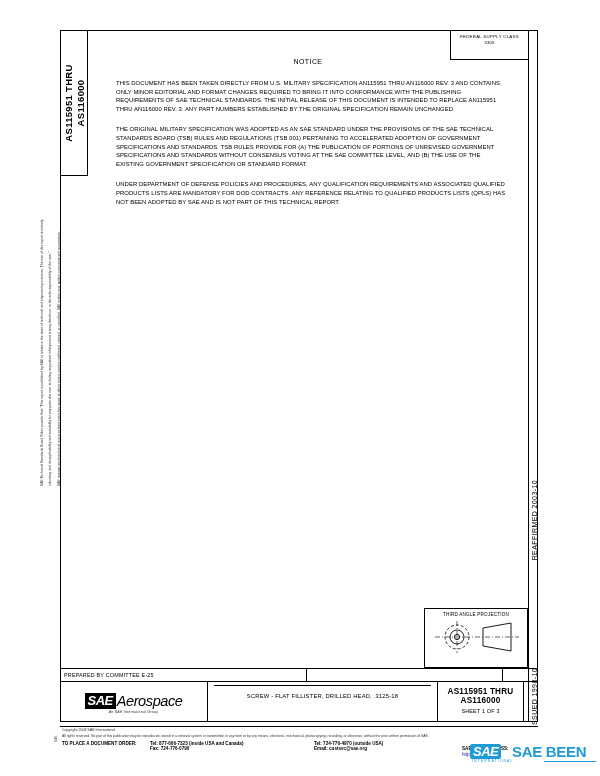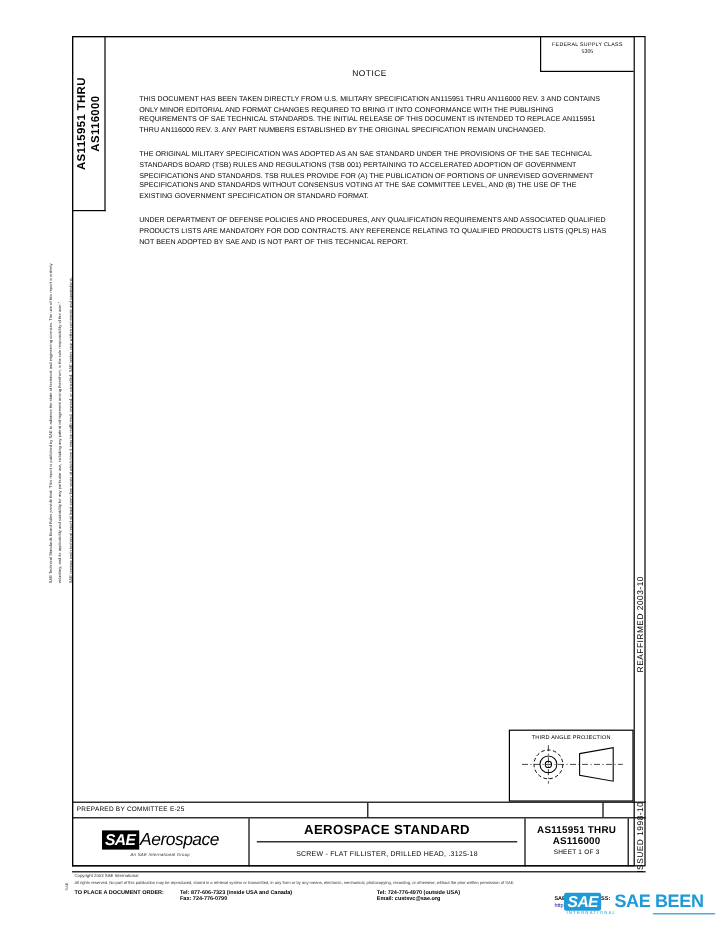--- a/index.html
+++ b/index.html
@@ -441,21 +441,20 @@
   <div id="title-block">
 
     <div class="tb-cell" id="tb-logo">
       <div id="sae-logo-wrap">
         <span class="sae-mark">SAE</span><span class="aero-word">Aerospace</span>
         <div class="sae-sub">An SAE International Group</div>
       </div>
     </div>
 
     <div class="tb-cell" id="tb-title">
-      <div id="tb-title-main">AEROSPACE STANDARD</div>
       <div id="tb-title-rule"></div>
       <div id="tb-title-sub">SCREW - FLAT FILLISTER, DRILLED HEAD, .3125-18</div>
     </div>
 
     <div class="tb-cell" id="tb-num">
       <div id="tb-num-1">AS115951 THRU</div>
       <div id="tb-num-2">AS116000</div>
       <div id="tb-sheet">SHEET 1 OF 3</div>
     </div>
 

